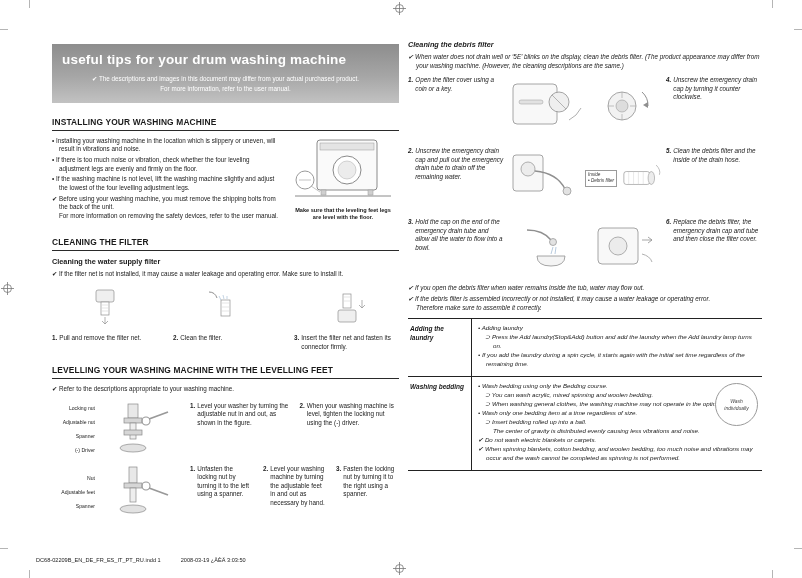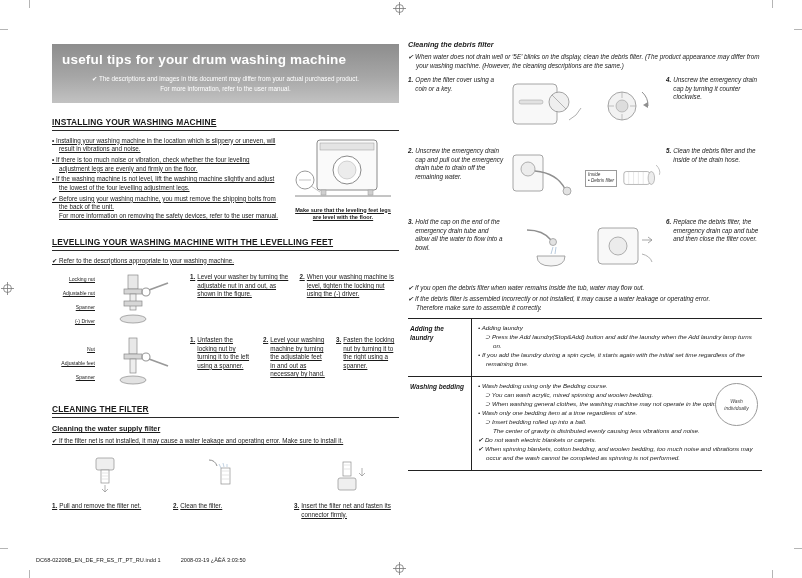--- a/index.html
+++ b/index.html
@@ -24,21 +24,21 @@
   h3.subhead { font-size:7.3px; font-weight:bold; margin-bottom:4px; }
 
   .note { font-size:6.3px; line-height:1.38; padding-left:8px; text-indent:-8px; margin:1px 0 6px; }
   .pre { white-space:pre-line; }
 
   .b { font-size:6.3px; line-height:1.38; padding-left:7px; text-indent:-7px; margin-bottom:2px; }
 
   .step { display:flex; gap:2px; font-size:6.3px; line-height:1.34; }
   .step b { flex:0 0 auto; }
 
-  section { margin-bottom:14px;text-decoration:underline; }
+  section { margin-bottom:14px; }
 
   
   .install-row { display:flex; gap:8px; }
   .install-row .bullets { flex:1; }
   figure.machine-fig { flex:0 0 112px; text-align:center; }
   figure.machine-fig figcaption { font-size:5.6px; font-weight:bold; line-height:1.35; margin-top:2px; padding:0 4px; }
 
   
   .lev-row { display:flex; gap:10px; margin:8px 0 9px; align-items:flex-start; }
   .lev-fig { flex:0 0 128px; display:flex; align-items:center; }
@@ -128,83 +128,20 @@
             <circle cx="54" cy="33" r="9" fill="#ececec" stroke="#aaa" stroke-width=".5"></circle>
             <rect x="28" y="53" width="5" height="5" fill="#cfcfcf" stroke="#999" stroke-width=".5"></rect>
             <rect x="75" y="53" width="5" height="5" fill="#cfcfcf" stroke="#999" stroke-width=".5"></rect>
             <line x1="2" y1="59" x2="98" y2="59" stroke="#8a8a8a"></line>
             <circle cx="12" cy="43" r="9" fill="#fff" stroke="#9a9a9a"></circle>
             <line x1="6" y1="43" x2="18" y2="43" stroke="#9a9a9a" stroke-width=".6"></line>
             <line x1="18" y1="49" x2="27" y2="55" stroke="#9a9a9a" stroke-width=".6"></line>
           </svg>
           <figcaption>Make sure that the leveling feet legs are level with the floor.</figcaption>
         </figure>
-      </div>
-    </section>
-
-    <section>
-      <h2 class="rule">LEVELLING YOUR WASHING MACHINE WITH THE LEVELLING FEET</h2>
-      <p class="note">✔ Refer to the descriptions appropriate to your washing machine.</p>
-
-      <div class="lev-row">
-        <div class="lev-fig">
-          <div class="fig-labels">
-            <span>Locking nut</span>
-            <span>Adjustable nut</span>
-            <span>Spanner</span>
-            <span>(-) Driver</span>
-          </div>
-          <svg viewBox="0 0 74 54" width="74" height="54">
-            <rect x="30" y="2" width="10" height="14" fill="#e8e8e8" stroke="#8a8a8a" stroke-width=".7"></rect>
-            <rect x="26" y="16" width="18" height="5" fill="#d6d6d6" stroke="#8a8a8a" stroke-width=".7"></rect>
-            <rect x="32" y="21" width="6" height="16" fill="#eee" stroke="#8a8a8a" stroke-width=".7"></rect>
-            <rect x="26" y="28" width="18" height="5" fill="#d6d6d6" stroke="#8a8a8a" stroke-width=".7"></rect>
-            <ellipse cx="35" cy="46" rx="13" ry="4" fill="#e2e2e2" stroke="#8a8a8a" stroke-width=".7"></ellipse>
-            <circle cx="48" cy="19" r="4" fill="none" stroke="#999" stroke-width="1.1"></circle>
-            <line x1="51" y1="17" x2="70" y2="10" stroke="#999" stroke-width="1.8"></line>
-          </svg>
-        </div>
-        <div class="step">
-            <b>1.</b>
-            <span>Level your washer by turning the adjustable nut in and out, as shown in the figure.</span>
-          </div>
-        <div class="step">
-            <b>2.</b>
-            <span>When your washing machine is level, tighten the locking nut using the (-) driver.</span>
-          </div>
-      </div>
-
-      <div class="lev-row">
-        <div class="lev-fig">
-          <div class="fig-labels">
-            <span>Nut</span>
-            <span>Adjustable feet</span>
-            <span>Spanner</span>
-          </div>
-          <svg viewBox="0 0 74 54" width="74" height="54">
-            <rect x="31" y="2" width="8" height="16" fill="#e8e8e8" stroke="#8a8a8a" stroke-width=".7"></rect>
-            <rect x="26" y="18" width="18" height="5" fill="#d6d6d6" stroke="#8a8a8a" stroke-width=".7"></rect>
-            <rect x="32" y="23" width="6" height="14" fill="#eee" stroke="#8a8a8a" stroke-width=".7"></rect>
-            <ellipse cx="35" cy="44" rx="13" ry="4" fill="#e2e2e2" stroke="#8a8a8a" stroke-width=".7"></ellipse>
-            <circle cx="48" cy="21" r="4" fill="none" stroke="#999" stroke-width="1.1"></circle>
-            <line x1="51" y1="23" x2="70" y2="30" stroke="#999" stroke-width="1.8"></line>
-          </svg>
-        </div>
-        <div class="step">
-            <b>1.</b>
-            <span>Unfasten the locking nut by turning it to the left using a spanner.</span>
-          </div>
-        <div class="step">
-            <b>2.</b>
-            <span>Level your washing machine by turning the adjustable feet in and out as necessary by hand.</span>
-          </div>
-        <div class="step">
-            <b>3.</b>
-            <span>Fasten the locking nut by turning it to the right using a spanner.</span>
-          </div>
       </div>
     </section>
 
     <section>
       <h2 class="rule">CLEANING THE FILTER</h2>
       <h3 class="subhead">Cleaning the water supply filter</h3>
       <p class="note">✔ If the filter net is not installed, it may cause a water leakage and operating error. Make sure to install it.</p>
       <div class="filter-grid">
         <div class="filter-fig">
           <svg viewBox="0 0 54 40" width="54" height="40">
@@ -244,20 +181,83 @@
         <div class="step">
             <b>2.</b>
             <span>Clean the filter.</span>
           </div>
         <div class="step">
             <b>3.</b>
             <span>Insert the filter net and fasten its connector firmly.</span>
           </div>
       </div>
     </section>
+
+    <section>
+      <h2 class="rule">LEVELLING YOUR WASHING MACHINE WITH THE LEVELLING FEET</h2>
+      <p class="note">✔ Refer to the descriptions appropriate to your washing machine.</p>
+
+      <div class="lev-row">
+        <div class="lev-fig">
+          <div class="fig-labels">
+            <span>Locking nut</span>
+            <span>Adjustable nut</span>
+            <span>Spanner</span>
+            <span>(-) Driver</span>
+          </div>
+          <svg viewBox="0 0 74 54" width="74" height="54">
+            <rect x="30" y="2" width="10" height="14" fill="#e8e8e8" stroke="#8a8a8a" stroke-width=".7"></rect>
+            <rect x="26" y="16" width="18" height="5" fill="#d6d6d6" stroke="#8a8a8a" stroke-width=".7"></rect>
+            <rect x="32" y="21" width="6" height="16" fill="#eee" stroke="#8a8a8a" stroke-width=".7"></rect>
+            <rect x="26" y="28" width="18" height="5" fill="#d6d6d6" stroke="#8a8a8a" stroke-width=".7"></rect>
+            <ellipse cx="35" cy="46" rx="13" ry="4" fill="#e2e2e2" stroke="#8a8a8a" stroke-width=".7"></ellipse>
+            <circle cx="48" cy="19" r="4" fill="none" stroke="#999" stroke-width="1.1"></circle>
+            <line x1="51" y1="17" x2="70" y2="10" stroke="#999" stroke-width="1.8"></line>
+          </svg>
+        </div>
+        <div class="step">
+            <b>1.</b>
+            <span>Level your washer by turning the adjustable nut in and out, as shown in the figure.</span>
+          </div>
+        <div class="step">
+            <b>2.</b>
+            <span>When your washing machine is level, tighten the locking nut using the (-) driver.</span>
+          </div>
+      </div>
+
+      <div class="lev-row">
+        <div class="lev-fig">
+          <div class="fig-labels">
+            <span>Nut</span>
+            <span>Adjustable feet</span>
+            <span>Spanner</span>
+          </div>
+          <svg viewBox="0 0 74 54" width="74" height="54">
+            <rect x="31" y="2" width="8" height="16" fill="#e8e8e8" stroke="#8a8a8a" stroke-width=".7"></rect>
+            <rect x="26" y="18" width="18" height="5" fill="#d6d6d6" stroke="#8a8a8a" stroke-width=".7"></rect>
+            <rect x="32" y="23" width="6" height="14" fill="#eee" stroke="#8a8a8a" stroke-width=".7"></rect>
+            <ellipse cx="35" cy="44" rx="13" ry="4" fill="#e2e2e2" stroke="#8a8a8a" stroke-width=".7"></ellipse>
+            <circle cx="48" cy="21" r="4" fill="none" stroke="#999" stroke-width="1.1"></circle>
+            <line x1="51" y1="23" x2="70" y2="30" stroke="#999" stroke-width="1.8"></line>
+          </svg>
+        </div>
+        <div class="step">
+            <b>1.</b>
+            <span>Unfasten the locking nut by turning it to the left using a spanner.</span>
+          </div>
+        <div class="step">
+            <b>2.</b>
+            <span>Level your washing machine by turning the adjustable feet in and out as necessary by hand.</span>
+          </div>
+        <div class="step">
+            <b>3.</b>
+            <span>Fasten the locking nut by turning it to the right using a spanner.</span>
+          </div>
+      </div>
+    </section>
   </div>
 
   <div class="col-right">
 
     <h3 class="subhead">Cleaning the debris filter</h3>
     <p class="note">✔ When water does not drain well or ‘5E’ blinks on the display, clean the debris filter. (The product appearance may differ from your washing machine. (However, the cleaning descriptions are the same.)</p>
 
     <div class="debris-grid">
 
       <div class="step">

